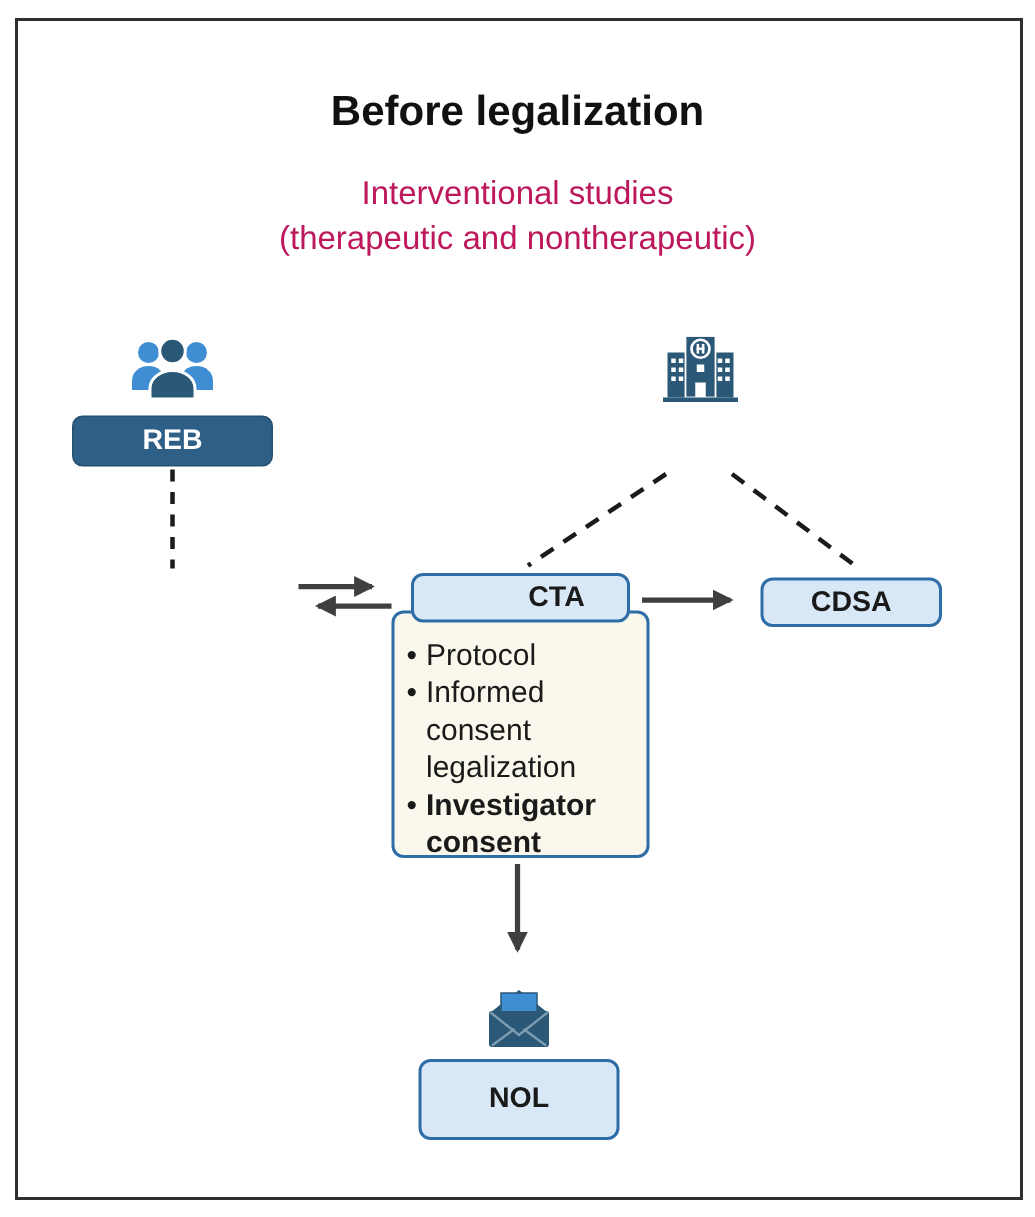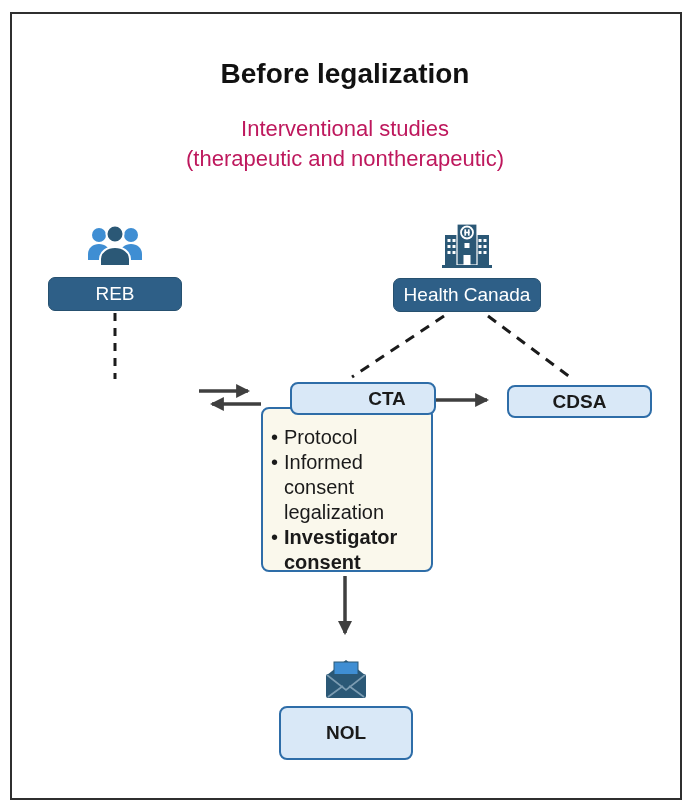--- a/index.html
+++ b/index.html
@@ -38,21 +38,21 @@
     box-sizing:border-box;
     display:flex;align-items:center;justify-content:center;
     text-align:center;
     z-index:3;
   }
   .node-dark{
     background:#2e5f87;
     border:1px solid #26506f;
     border-radius:7px;
     color:#ffffff;
-    font-size:19px;font-weight:normal;
+    font-size:19px;font-weight:bold;
   }
   .node-light{
     background:#d9e8f7;
     border:2.5px solid #2e6da8;
     border-radius:8px;
     color:#1a1a1a;
     font-size:19px;font-weight:bold;
   }
   .icon-wrap{
     position:absolute;z-index:2;
@@ -73,22 +73,22 @@
   }
   .attachments li{display:flex;}
   .attachments .marker{
     flex:0 0 13px;
   }
   .attachments .bold{font-weight:bold;}
   
   .pos-reb{left:48px;top:277px;width:134px;height:34px;}
   .pos-hc{left:393px;top:278px;width:148px;height:34px;}
   .pos-rebsub{left:38px;top:383px;width:150px;height:35px;}
-  .pos-cta{left:290px;top:382px;width:146px;height:33px;padding-left:48px;}
-  .pos-cdsa{left:507px;top:385px;width:145px;height:33px;align-items:center;}
+  .pos-cta{left:274px;top:382px;width:146px;height:33px;padding-left:48px;}
+  .pos-cdsa{left:507px;top:385px;width:121px;height:33px;align-items:center;}
   .pos-nol{left:279px;top:706px;width:134px;height:54px;}
   .pos-people{left:85px;top:222px;width:60px;height:50px;}
   .pos-hospital{left:441px;top:219px;width:52px;height:51px;}
   .pos-envelope{left:320px;top:653px;width:52px;height:48px;}
 </style>
 </head>
 <body>
 
 <div class="page">
   <div class="frame"></div>
@@ -166,23 +166,20 @@
       <rect x="6" y="21" width="40" height="24" rx="2" fill="#2b5876"></rect>
       <path d="M7,22 L26,37 L45,22" stroke="#7c9cb2" stroke-width="1.6" fill="none"></path>
       <path d="M8,44 L23,33 M44,44 L29,33" stroke="#7c9cb2" stroke-width="1.6" fill="none"></path>
     </svg>
   </div>
 
   <div class="node node-dark pos-reb">
     <span>REB</span>
   </div>
 
-  <div class="node node-dark pos-hc">
-    <span>Health Canada</span>
-  </div>
 
 
   <div class="node node-light pos-cta">
     <span>CTA</span>
   </div>
 
   <div class="node node-light pos-cdsa">
     <span>CDSA</span>
   </div>
 

